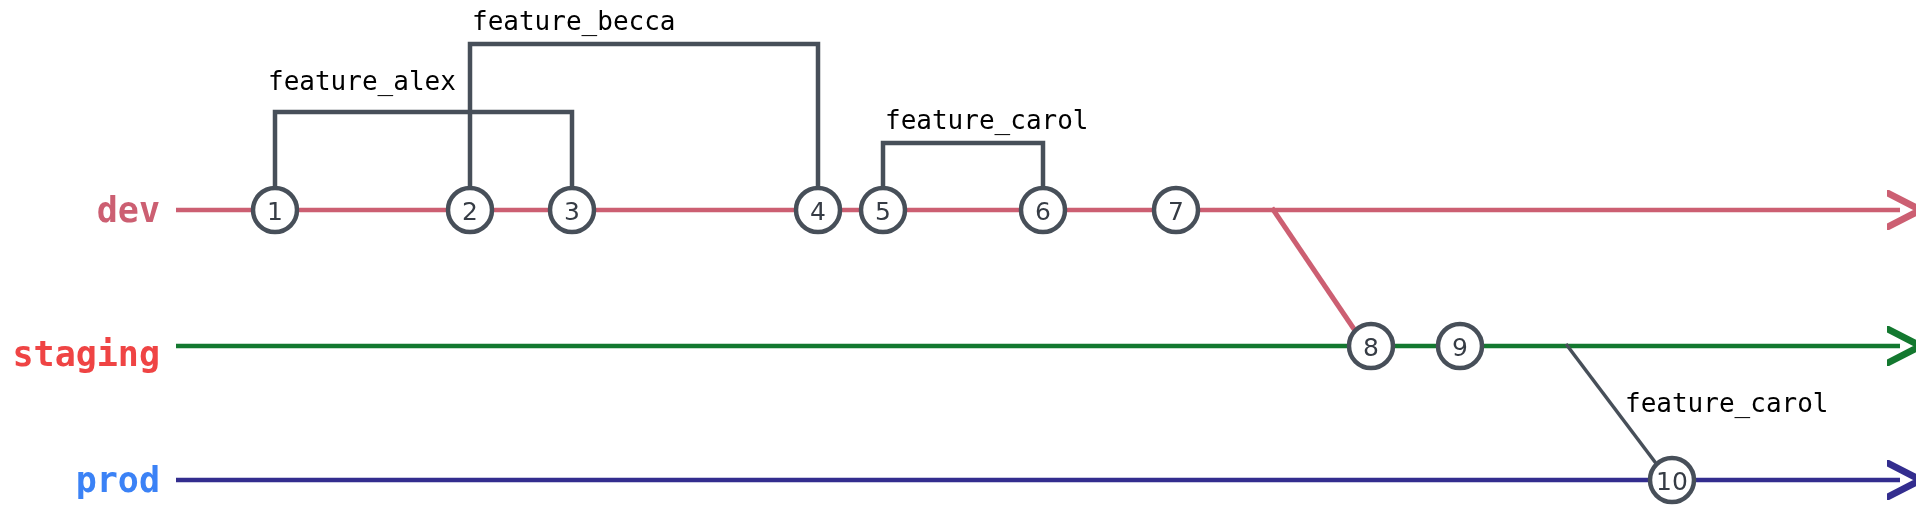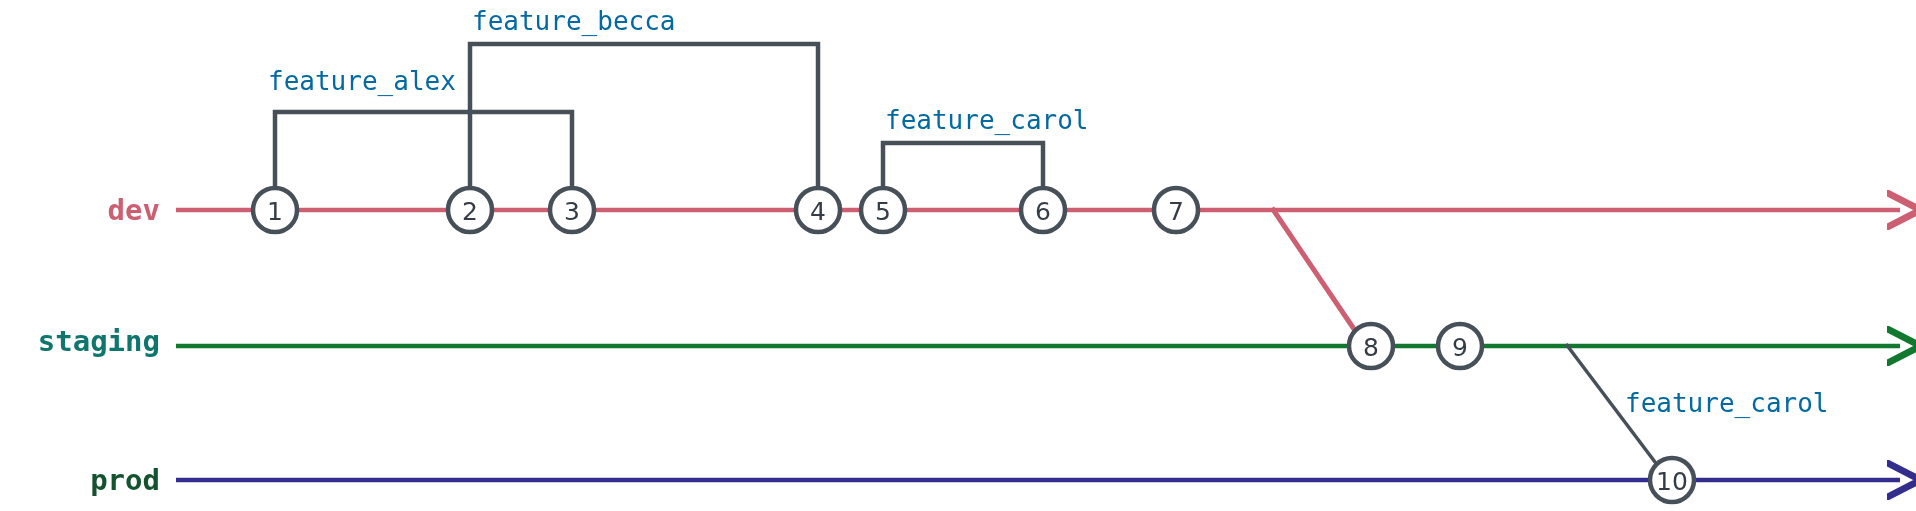--- a/index.html
+++ b/index.html
@@ -8,31 +8,31 @@
     font-family:"DejaVu Sans Mono","Liberation Mono",monospace;
     width:1916px;height:511px;overflow:hidden;
   }
   #diagram-root{position:relative;width:1916px;height:511px;background:#ffffff;}
   svg#graph{position:absolute;left:0;top:0;width:1916px;height:511px;display:block;}
 
   .branch-label{
     position:absolute;
     font-family:"DejaVu Sans Mono","Liberation Mono",monospace;
     font-weight:bold;
-    font-size:29px;
+    font-size:35px;
     white-space:nowrap;
     transform:translate(-100%,-50%);
     letter-spacing:0px;
   }
   .feature-label{
     position:absolute;
     font-family:"DejaVu Sans Mono","Liberation Mono",monospace;
     font-weight:normal;
     font-size:26px;
-    color:#0369a1;
+    color:#000000;
     white-space:nowrap;
     transform:translateY(-100%);
   }
   .commit-num{
     font-family:"DejaVu Sans","Liberation Sans",sans-serif;
     font-size:25px;
     fill:#363c45;
     text-anchor:middle;
     dominant-baseline:central;
   }
@@ -108,22 +108,22 @@
         </g>
         <g>
           <circle cx="1672" cy="480" r="22" fill="#ffffff" stroke="#474f59" stroke-width="4.5"></circle>
           <text x="1672" y="481" class="commit-num">10</text>
         </g>
       </g>
   </svg>
 
   <div id="branch-label-layer">
       <div class="branch-label" style="left: 160px; top: 210px; color: rgb(204, 95, 114);">dev</div>
-      <div class="branch-label" style="left: 160px; top: 341px; color: #0f766e;">staging</div>
-      <div class="branch-label" style="left: 160px; top: 480px; color: #14532d;">prod</div>
+      <div class="branch-label" style="left: 160px; top: 354px; color: #ef4444;">staging</div>
+      <div class="branch-label" style="left: 160px; top: 480px; color: #3b82f6;">prod</div>
     </div>
   <div id="feature-label-layer">
       <div class="feature-label" style="left: 268px; top: 96px;">feature_alex</div>
       <div class="feature-label" style="left: 472px; top: 36px;">feature_becca</div>
       <div class="feature-label" style="left: 885px; top: 135px;">feature_carol</div>
       <div class="feature-label" style="left: 1625px; top: 418px;">feature_carol</div>
     </div>
 
 </div>
 

